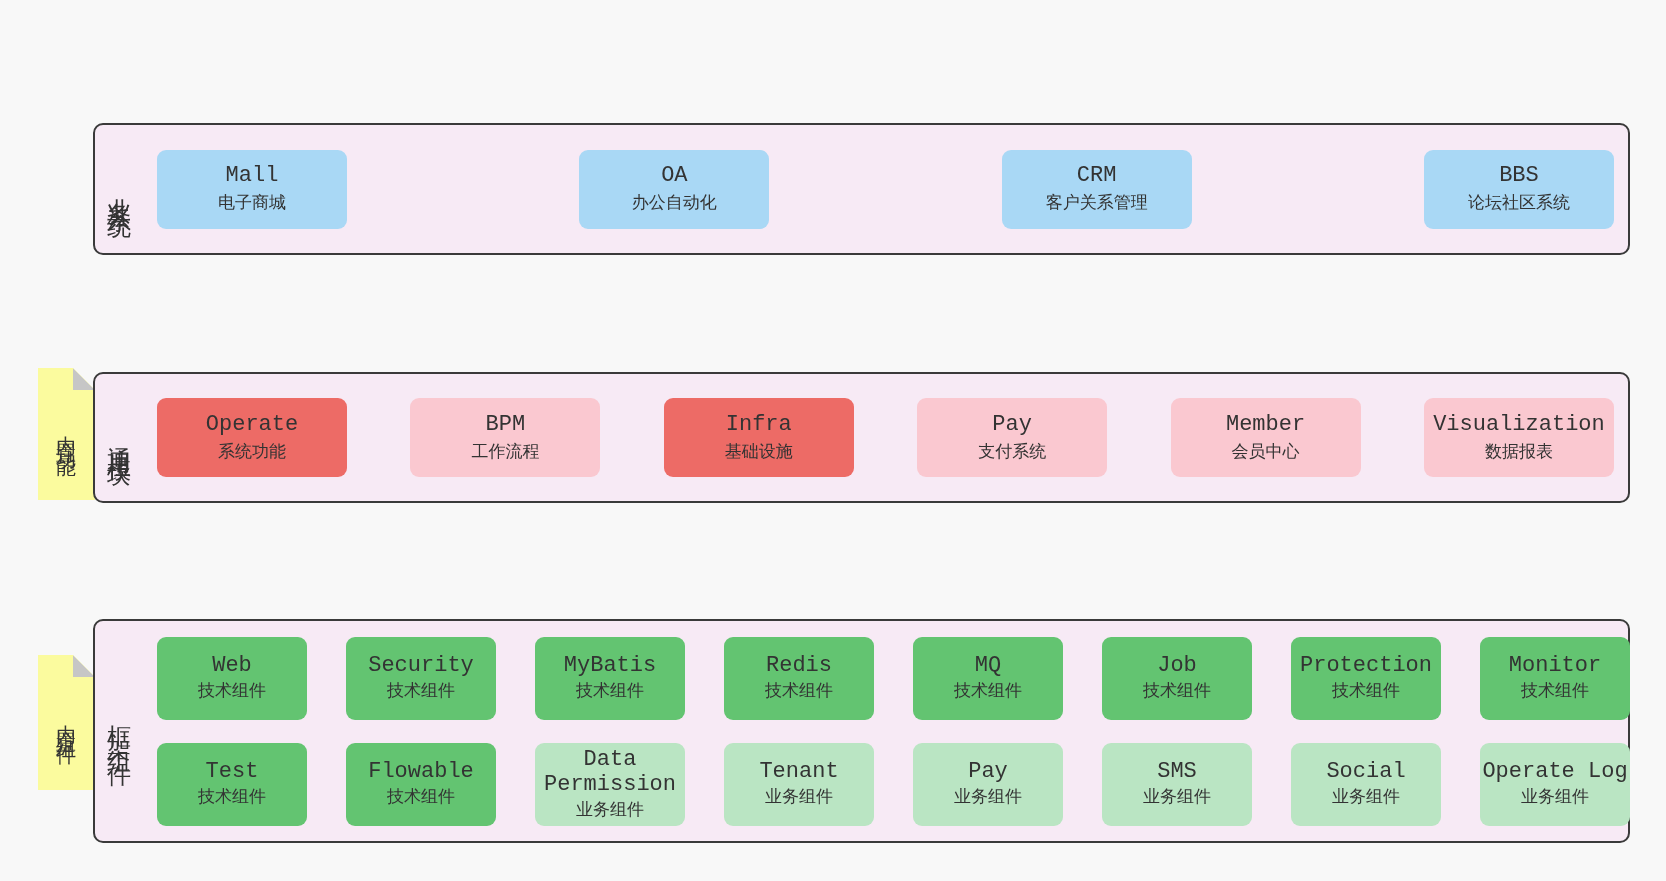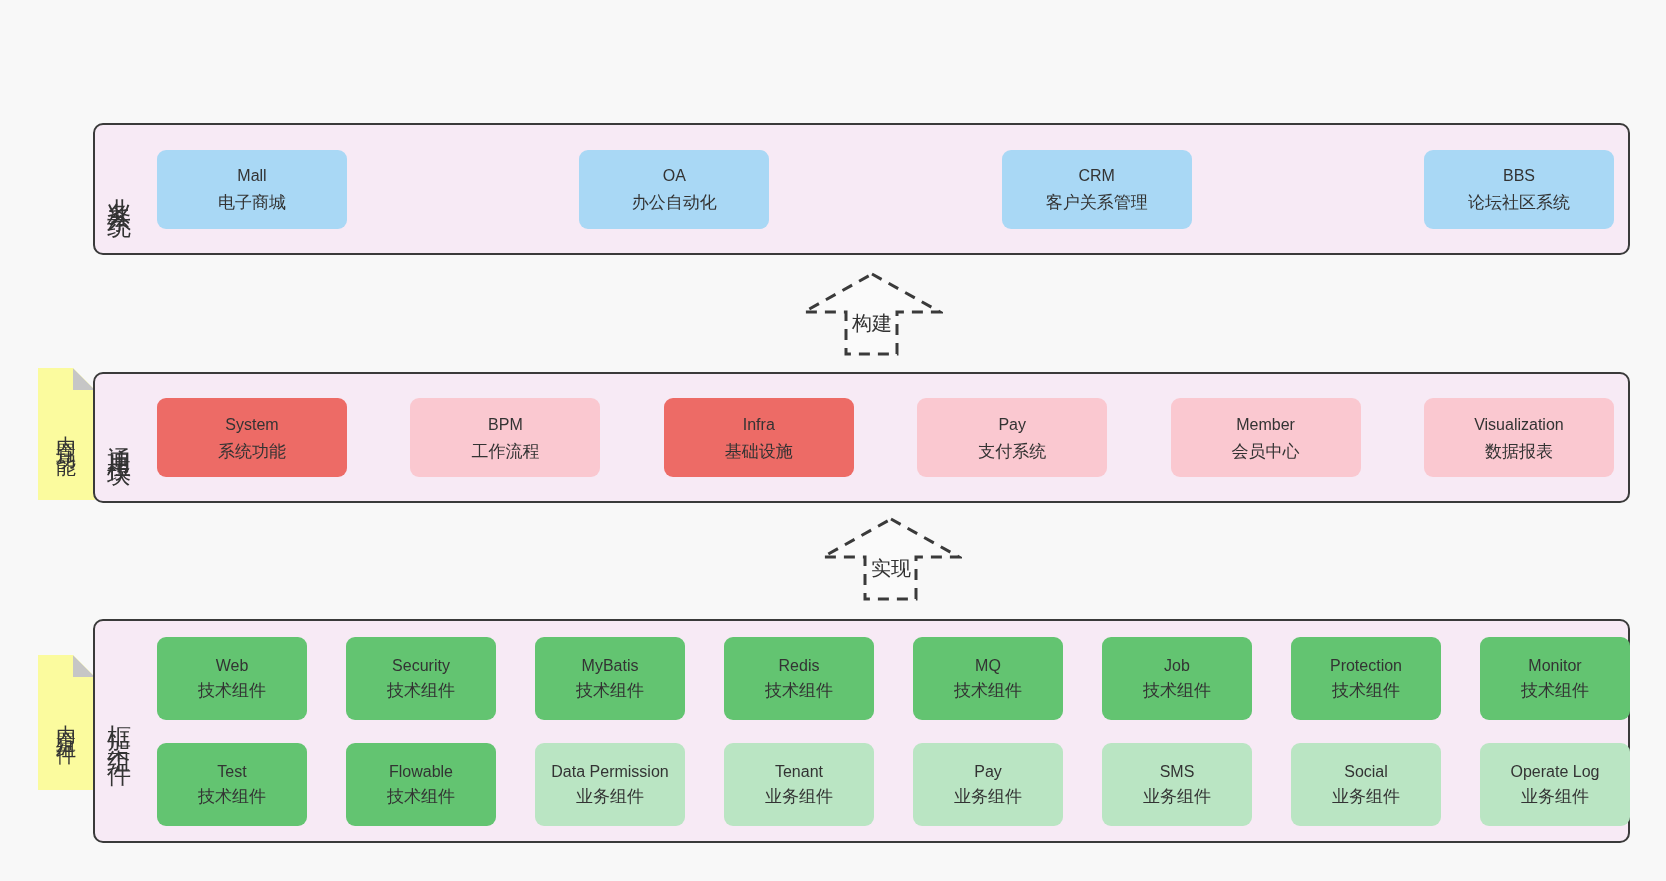--- a/index.html
+++ b/index.html
@@ -25,21 +25,21 @@
 
   .boxes{flex:1;display:flex;justify-content:space-between;align-items:center;padding:0 14px;}
   .rows{flex:1;display:flex;flex-direction:column;justify-content:center;gap:23px;padding:0 14px;}
   .row{display:flex;justify-content:space-between;align-items:center;gap:39px;}
 
   .box{
     box-sizing:border-box;border-radius:9px;
     display:flex;flex-direction:column;justify-content:center;align-items:center;
     text-align:center;color:#333;padding:2px;
   }
-  .box .bt{font-size:16px;line-height:27px;}
+  .box .bt{font-size:22px;line-height:27px;font-family:Liberation Mono, monospace;}
   .box .bs{font-size:17px;line-height:27px;}
   .big{width:190px;height:79px;}
   .sm{width:150px;height:83px;}
   .sm .bt{line-height:25px;}
   .sm .bs{line-height:25px;}
   .blue{background:#a9d8f5;}
   .red{background:#ed6b66;}
   .pink{background:#fac8d0;}
   .green{background:#63c471;}
   .lgreen{background:#bae5c3;}
@@ -97,32 +97,26 @@
         <div class="bt">CRM</div>
         <div class="bs">客户关系管理</div>
       </div>
       <div class="box big blue">
         <div class="bt">BBS</div>
         <div class="bs">论坛社区系统</div>
       </div>
     </div>
   </div>
 
-  <div class="arrow" id="arrow-build">
-    <svg width="142" height="86" viewBox="0 0 142 86">
-      <polygon points="71,3 139,41 96,41 96,83 45,83 45,41 3,41" fill="#fafafa" stroke="#3a3a3a" stroke-width="3" stroke-dasharray="11 8"></polygon>
-    </svg>
-    <div class="alabel">构建</div>
-  </div>
 
   <div class="panel" id="layer-modules">
     <div class="side-label">通用模块</div>
     <div class="boxes">
       <div class="box big red">
-        <div class="bt">System</div>
+        <div class="bt">Operate</div>
         <div class="bs">系统功能</div>
       </div>
       <div class="box big pink">
         <div class="bt">BPM</div>
         <div class="bs">工作流程</div>
       </div>
       <div class="box big red">
         <div class="bt">Infra</div>
         <div class="bs">基础设施</div>
       </div>
@@ -134,26 +128,20 @@
         <div class="bt">Member</div>
         <div class="bs">会员中心</div>
       </div>
       <div class="box big pink">
         <div class="bt">Visualization</div>
         <div class="bs">数据报表</div>
       </div>
     </div>
   </div>
 
-  <div class="arrow" id="arrow-implement">
-    <svg width="142" height="86" viewBox="0 0 142 86">
-      <polygon points="71,3 139,41 96,41 96,83 45,83 45,41 3,41" fill="#fafafa" stroke="#3a3a3a" stroke-width="3" stroke-dasharray="11 8"></polygon>
-    </svg>
-    <div class="alabel">实现</div>
-  </div>
 
   <div class="panel" id="layer-components">
     <div class="side-label">框架组件</div>
     <div class="rows">
       <div class="row">
         <div class="box sm green">
           <div class="bt">Web</div>
           <div class="bs">技术组件</div>
         </div>
         <div class="box sm green">

